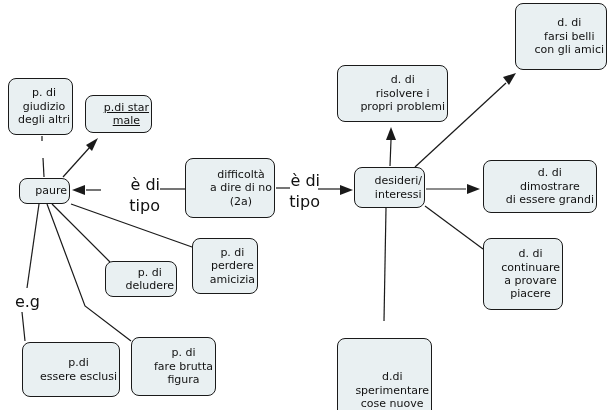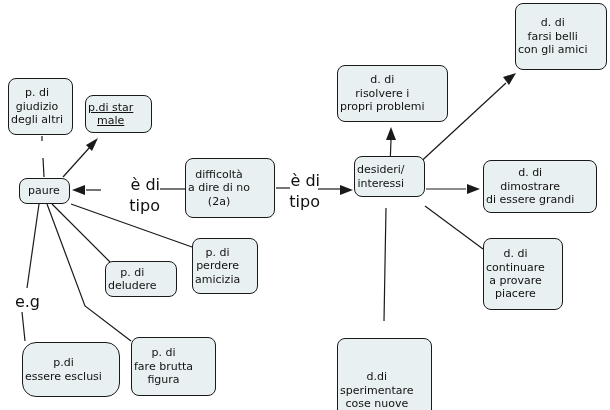--- a/index.html
+++ b/index.html
@@ -10,21 +10,21 @@
     font-family:"DejaVu Sans","Liberation Sans",sans-serif;
     overflow:hidden;
   }
   #edges{position:absolute;left:0;top:0;width:610px;height:410px;}
   .node{
     position:absolute;
     box-sizing:border-box;
     background:#e9f0f2;
     border:1px solid #1a1a1a;
     border-radius:8px;
-    display:flex;align-items:center;justify-content:flex-start;
+    display:flex;align-items:center;justify-content:flex-end;
     text-align:center;
     font-size:11px;line-height:1.22;color:#111;
     white-space:pre-line;
     padding:2px;
   }
   .link-label{
     position:absolute;
     font-size:16px;line-height:1.3;color:#111;
     text-align:right;
     white-space:pre-line;
@@ -96,21 +96,21 @@
 
   <div class="node" style="left:85px;top:95px;width:67px;height:38px;text-decoration:underline;"><span>p.di star
 male</span></div>
 
   <div class="node" style="left:19px;top:178px;width:51px;height:26px;padding-left:8px;"><span>paure</span></div>
 
   <div class="node" style="left:185px;top:158px;width:90px;height:60px;"><span>difficoltà
 a dire di no
 (2a)</span></div>
 
-  <div class="node" style="left:354px;top:156px;width:71px;height:41px;"><span>desideri/
+  <div class="node" style="left:354px;top:167px;width:71px;height:41px;"><span>desideri/
 interessi</span></div>
 
   <div class="node" style="left:337px;top:65px;width:111px;height:57px;"><span>d. di
 risolvere i
 propri problemi</span></div>
 
   <div class="node" style="left:515px;top:3px;width:92px;height:67px;"><span>d. di
 farsi belli
 con gli amici</span></div>
 
@@ -127,21 +127,21 @@
 sperimentare
 cose nuove</span></div>
 
   <div class="node" style="left:105px;top:261px;width:72px;height:36px;"><span>p. di
 deludere</span></div>
 
   <div class="node" style="left:192px;top:238px;width:66px;height:56px;"><span>p. di
 perdere
 amicizia</span></div>
 
-  <div class="node" style="left:22px;top:342px;width:98px;height:55px;border-radius:14px;"><span>p.di
+  <div class="node" style="left:22px;top:342px;width:98px;height:55px;"><span>p.di
 essere esclusi</span></div>
 
   <div class="node" style="left:131px;top:337px;width:85px;height:59px;"><span>p. di
 fare brutta
 figura</span></div>
 
   <div class="link-label" style="left:98px;top:175px;width:62px;">è di tipo</div>
 
   <div class="link-label" style="left:288px;top:171px;width:32px;">è di
 tipo</div>

